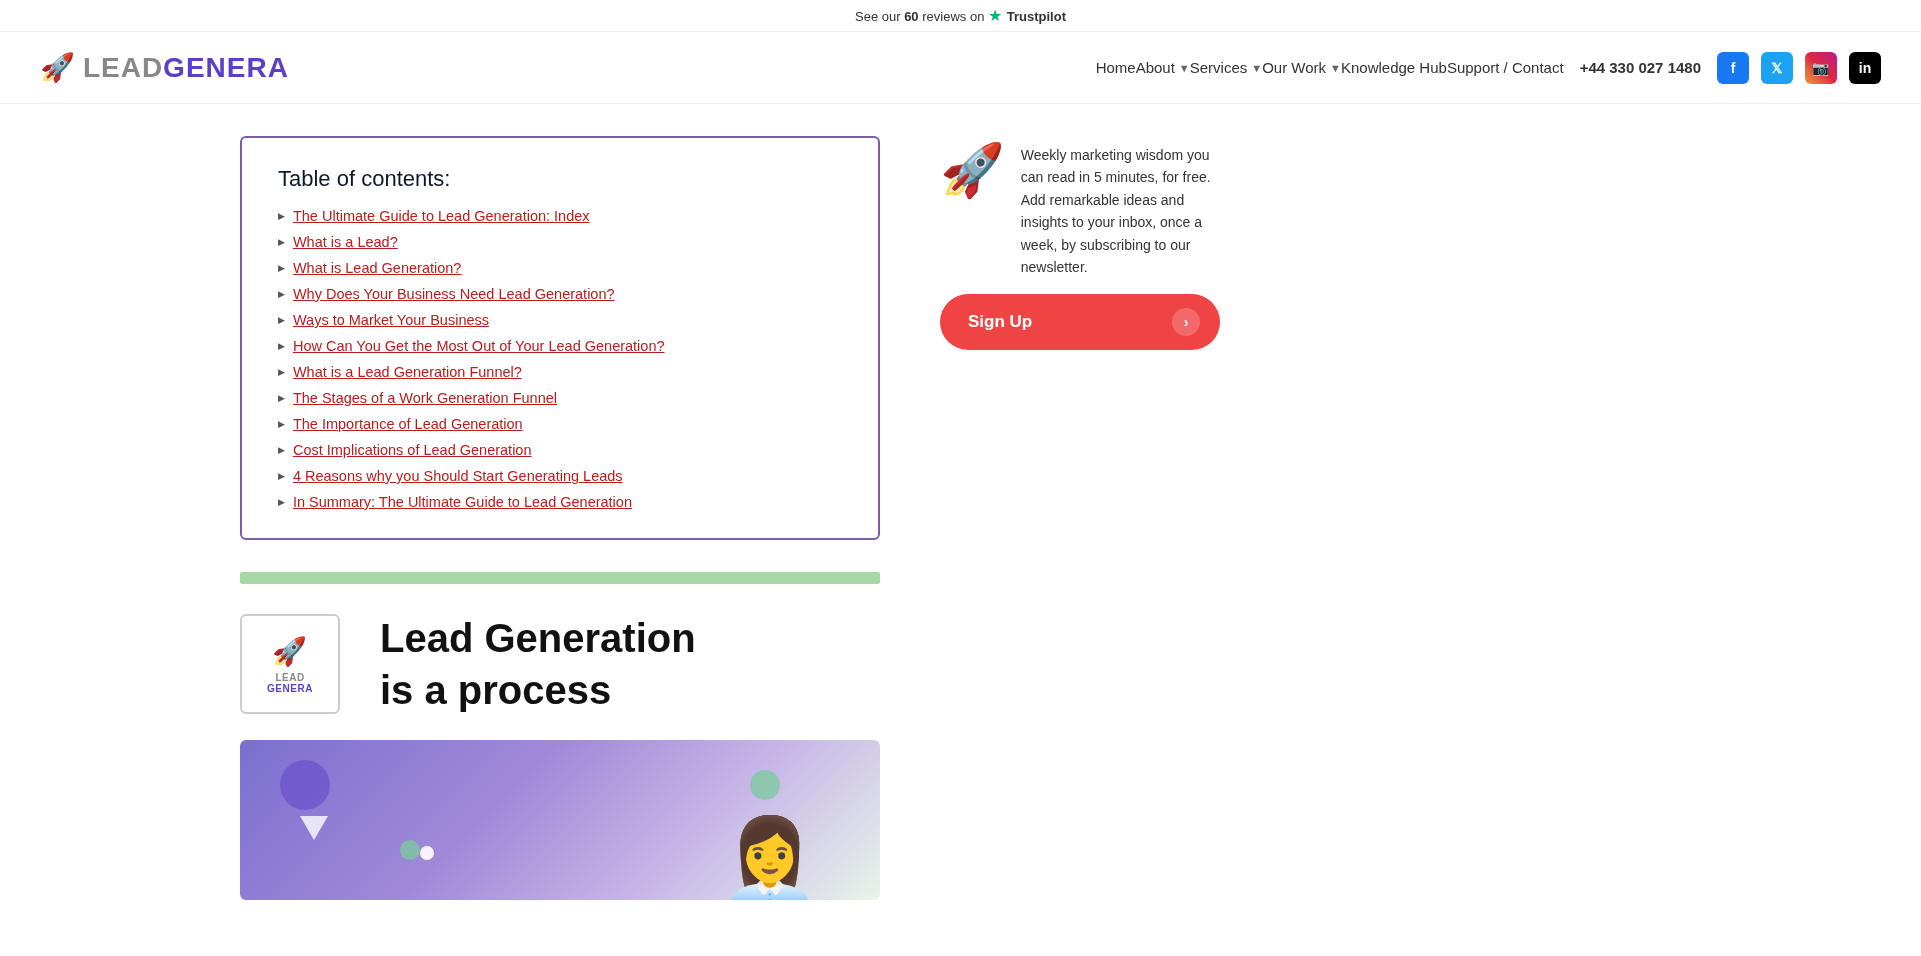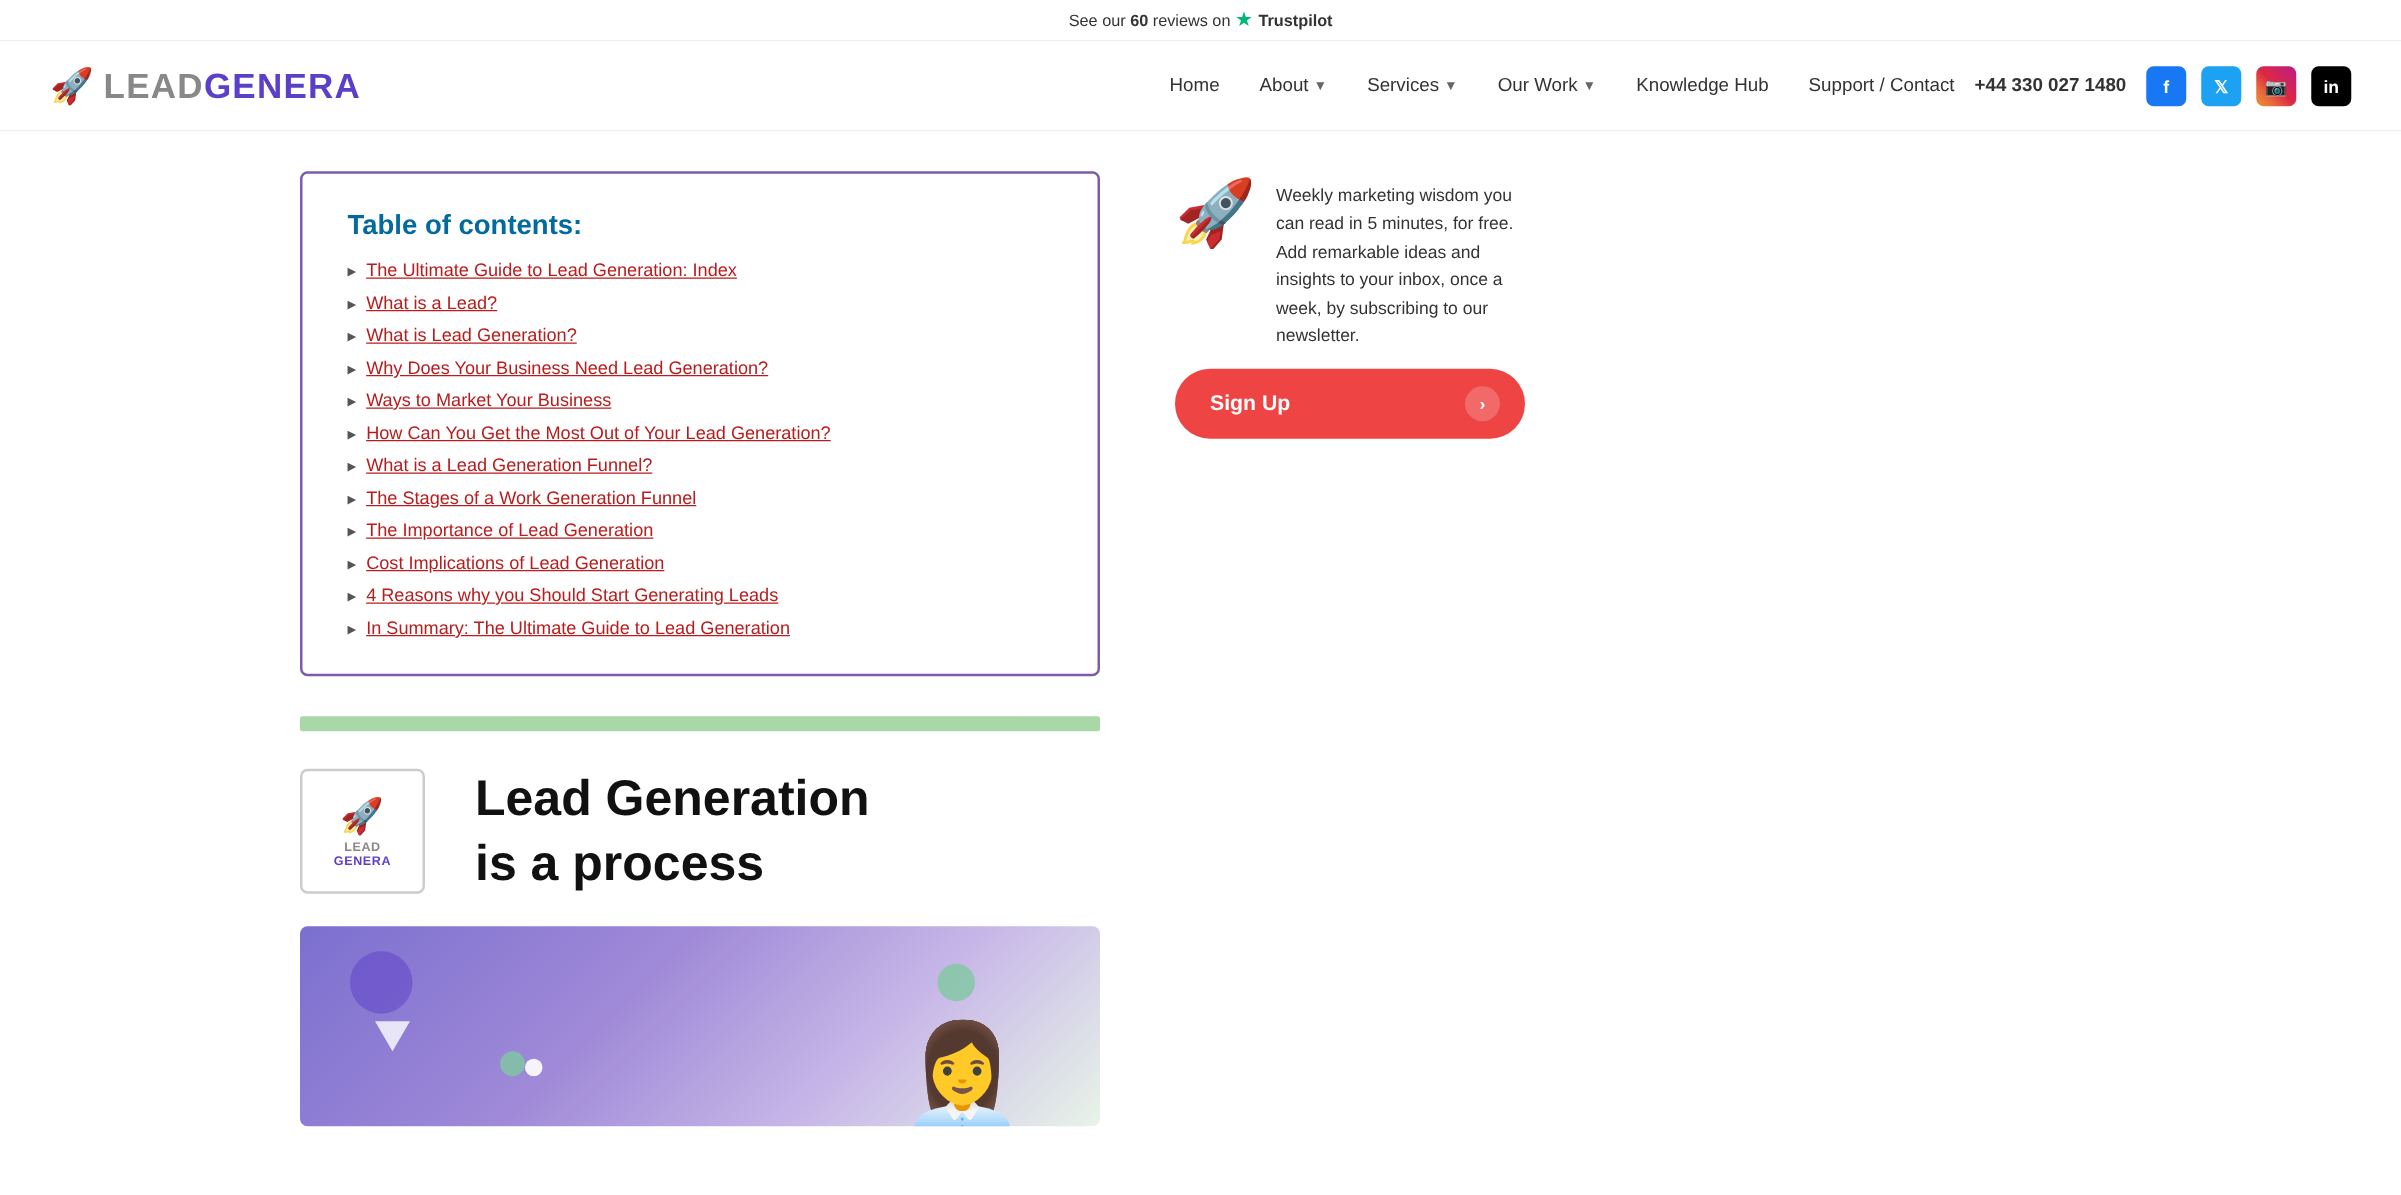--- a/index.html
+++ b/index.html
@@ -39,21 +39,20 @@
     .logo-text {
       font-size: 28px;
       font-weight: 700;
       letter-spacing: 1px;
     }
     .logo-lead { color: #888; }
     .logo-genera { color: #5b3fc8; }
     nav {
       display: flex;
       align-items: center;
-      gap: 32px;
     }
     nav a {
       text-decoration: none;
       color: #333;
       font-size: 15px;
       font-weight: 500;
       display: flex;
       align-items: center;
       gap: 4px;
     }
@@ -102,22 +101,22 @@
 
     
     .toc-box {
       border: 2px solid #7b5ea7;
       border-radius: 6px;
       padding: 28px 36px;
       margin-bottom: 32px;
     }
     .toc-title {
       font-size: 22px;
-      font-weight: 700;
-      color: #0369a1;
+      font-weight: 400;
+      color: #0f172a;
       margin-bottom: 16px;
     }
     .toc-list {
       list-style: none;
       display: flex;
       flex-direction: column;
       gap: 10px;
     }
     .toc-list li {
       display: flex;

